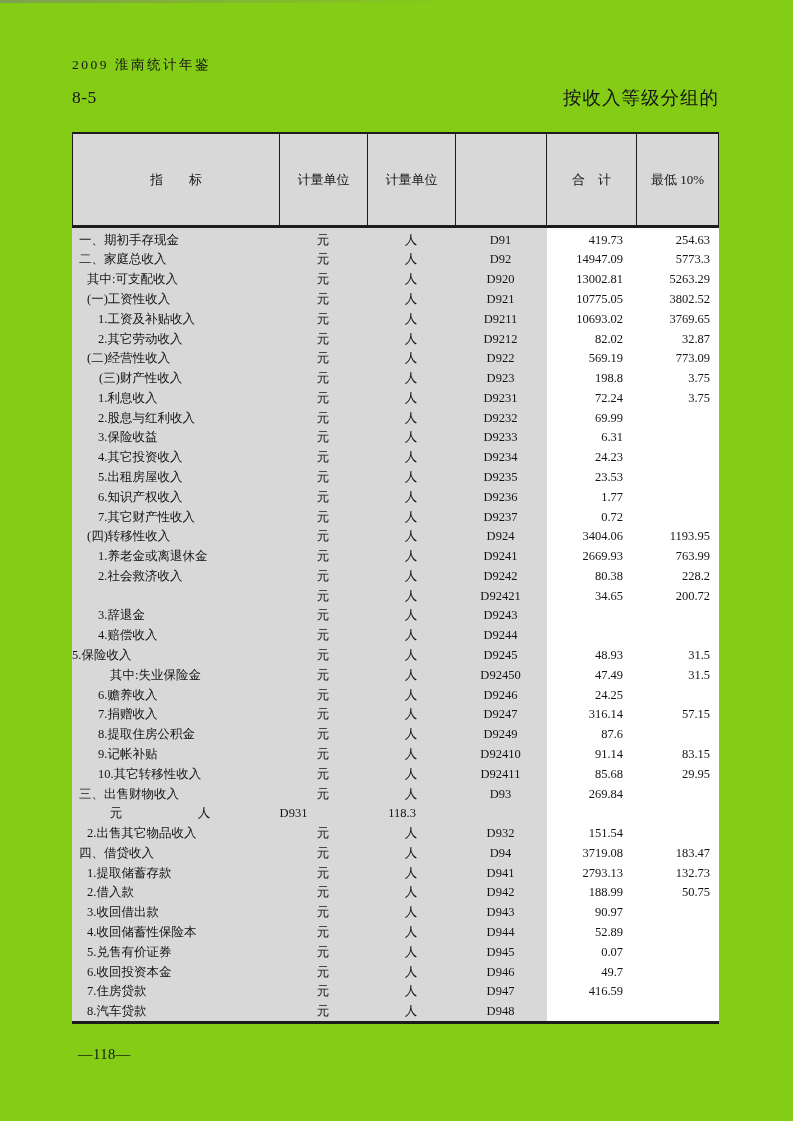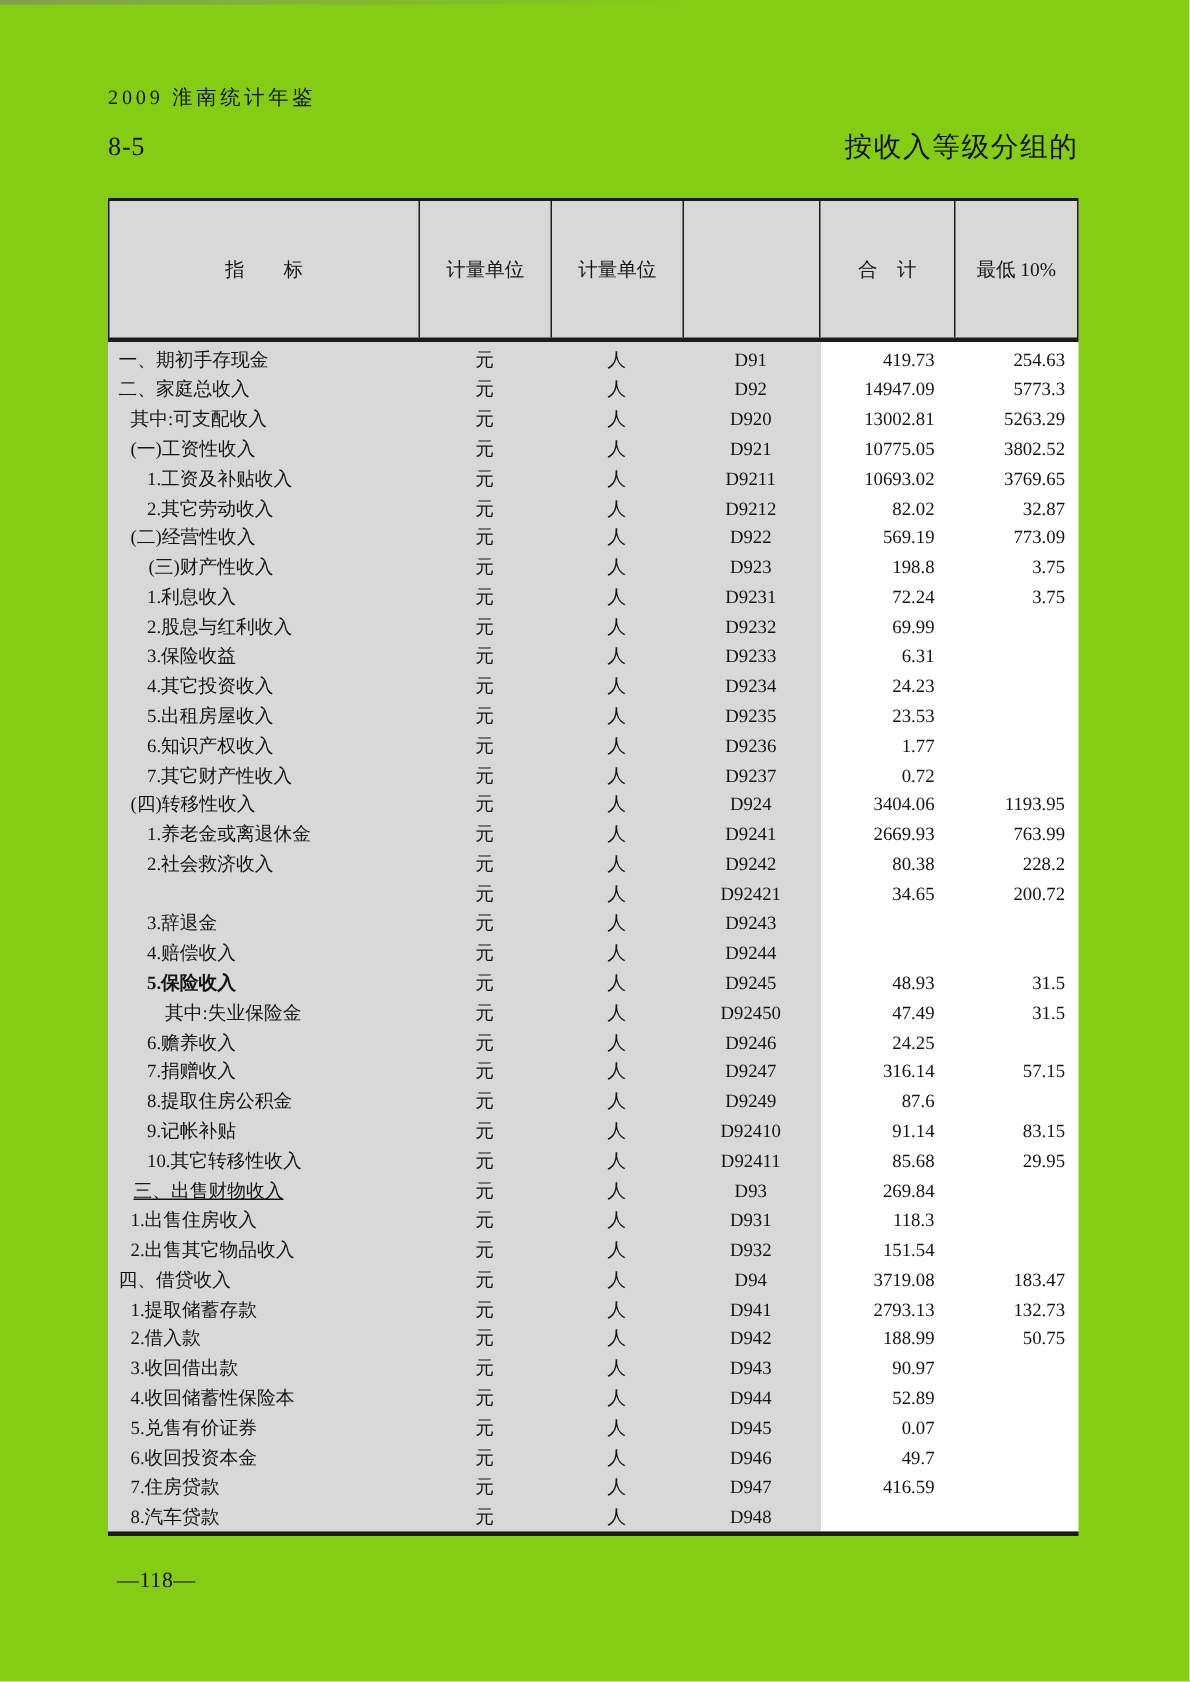--- a/index.html
+++ b/index.html
@@ -275,21 +275,21 @@
     <div class="trow">
       <div class="td c-label w1" style="padding-left: 26px;">4.赔偿收入</div>
       <div class="td c-unit1 w2">元</div>
       <div class="td c-unit2 w3">人</div>
       <div class="td c-code  w4">D9244</div>
       <div class="td c-total w5"></div>
       <div class="td c-low   w6"></div>
     </div>
 
     <div class="trow">
-      <div class="td c-label w1" style="padding-left: 26px; font-weight: bold;">5.保险收入</div>
+      <div class="td c-label w1" style="">5.保险收入</div>
       <div class="td c-unit1 w2">元</div>
       <div class="td c-unit2 w3">人</div>
       <div class="td c-code  w4">D9245</div>
       <div class="td c-total w5">48.93</div>
       <div class="td c-low   w6">31.5</div>
     </div>
 
     <div class="trow">
       <div class="td c-label w1" style="padding-left: 38px;">其中:失业保险金</div>
       <div class="td c-unit1 w2">元</div>
@@ -338,30 +338,29 @@
     <div class="trow">
       <div class="td c-label w1" style="padding-left: 26px;">10.其它转移性收入</div>
       <div class="td c-unit1 w2">元</div>
       <div class="td c-unit2 w3">人</div>
       <div class="td c-code  w4">D92411</div>
       <div class="td c-total w5">85.68</div>
       <div class="td c-low   w6">29.95</div>
     </div>
 
     <div class="trow">
-      <div class="td c-label w1" style="padding-left: 17px; text-decoration: underline;">三、出售财物收入</div>
+      <div class="td c-label w1" style="padding-left: 7px;">三、出售财物收入</div>
       <div class="td c-unit1 w2">元</div>
       <div class="td c-unit2 w3">人</div>
       <div class="td c-code  w4">D93</div>
       <div class="td c-total w5">269.84</div>
       <div class="td c-low   w6"></div>
     </div>
 
     <div class="trow">
-      <div class="td c-label w1" style="padding-left: 15px;">1.出售住房收入</div>
       <div class="td c-unit1 w2">元</div>
       <div class="td c-unit2 w3">人</div>
       <div class="td c-code  w4">D931</div>
       <div class="td c-total w5">118.3</div>
       <div class="td c-low   w6"></div>
     </div>
 
     <div class="trow">
       <div class="td c-label w1" style="padding-left: 15px;">2.出售其它物品收入</div>
       <div class="td c-unit1 w2">元</div>

